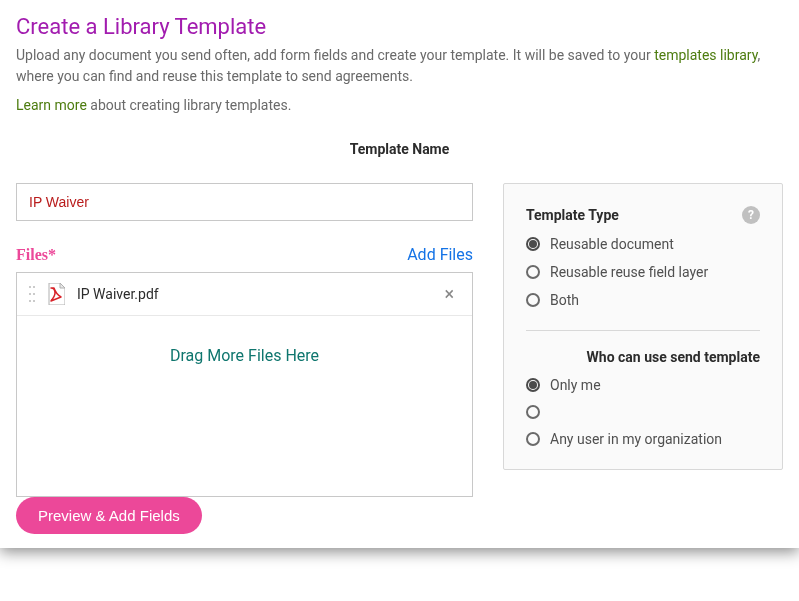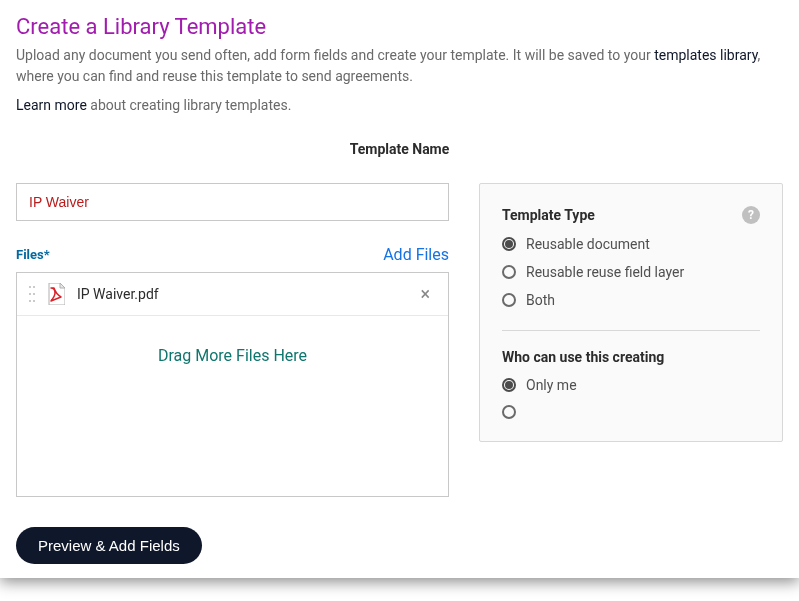--- a/index.html
+++ b/index.html
@@ -21,21 +21,21 @@
       color: #a21caf;
       margin-bottom: 6px;
     }
     .intro {
       font-size: 14px;
       color: #6a6a6a;
       line-height: 1.5;
       margin-bottom: 10px;
     }
     .intro a, .learn-line a {
-      color: #0f172a;
+      color: #4d7c0f;
       text-decoration: none;
     }
     .learn-line {
       font-size: 14px;
       color: #6a6a6a;
       margin-bottom: 28px;
     }
     .section-label {
       font-weight: 700;
       font-size: 14px;
@@ -46,41 +46,43 @@
     }
     .columns {
       display: flex;
       gap: 30px;
     }
     .left-col {
       flex: 1;
       min-width: 0;
     }
     .right-col {
-      width: 304px;
+      width: 280px;
       flex-shrink: 0;
+      text-align: right;
     }
     .text-input {
       width: 100%;
       padding: 10px 12px;
       border: 1px solid #c8c8c8;
       font-size: 14px;
       color: #b91c1c;
       margin-bottom: 24px;
     }
     .files-header {
       display: flex;
       justify-content: space-between;
       align-items: center;
       margin-bottom: 8px;
     }
     .files-label {
       font-weight: 700;
-      font-size: 13px;
-      color: #0369a1;
+      font-size: 16px;
+      color: #ec4899;
+      font-family: Liberation Serif, serif;
     }
     .add-files {
       color: #1473e6;
       font-size: 16px;
       text-decoration: none;
       cursor: pointer;
     }
     .files-box {
       border: 1px solid #c8c8c8;
       min-height: 225px;
@@ -198,22 +200,21 @@
     .radio-label {
       font-size: 14px;
       color: #505050;
     }
     .divider {
       height: 1px;
       background: #d8d8d8;
       margin: 22px 0 18px 0;
     }
     .primary-btn {
-      margin-top: 30px;
-      background: #0f172a;
+      background: #ec4899;
       color: #fff;
       border: none;
       border-radius: 20px;
       padding: 10px 22px;
       font-size: 15px;
       cursor: pointer;
     }
   </style>
 </head>
 <body>
@@ -274,28 +275,32 @@
           <span class="radio-label">Reusable reuse field layer</span>
         </div>
         <div class="radio-row">
           <span class="radio"></span>
           <span class="radio-label">Both</span>
         </div>
       </div>
 
       <div class="divider"></div>
 
-      <div class="panel-title" style="margin-bottom:12px;">Who can use this creating</div>
+      <div class="panel-title" style="margin-bottom:12px;">Who can use send template</div>
       <div class="radio-group">
         <div class="radio-row">
           <span class="radio selected"></span>
           <span class="radio-label">Only me</span>
         </div>
         <div class="radio-row">
           <span class="radio"></span>
+        </div>
+        <div class="radio-row">
+          <span class="radio"></span>
+          <span class="radio-label">Any user in my organization</span>
         </div>
       </div>
     </div>
   </div>
 </div>
 
 <button class="primary-btn">Preview &amp; Add Fields</button>
 
 
 

